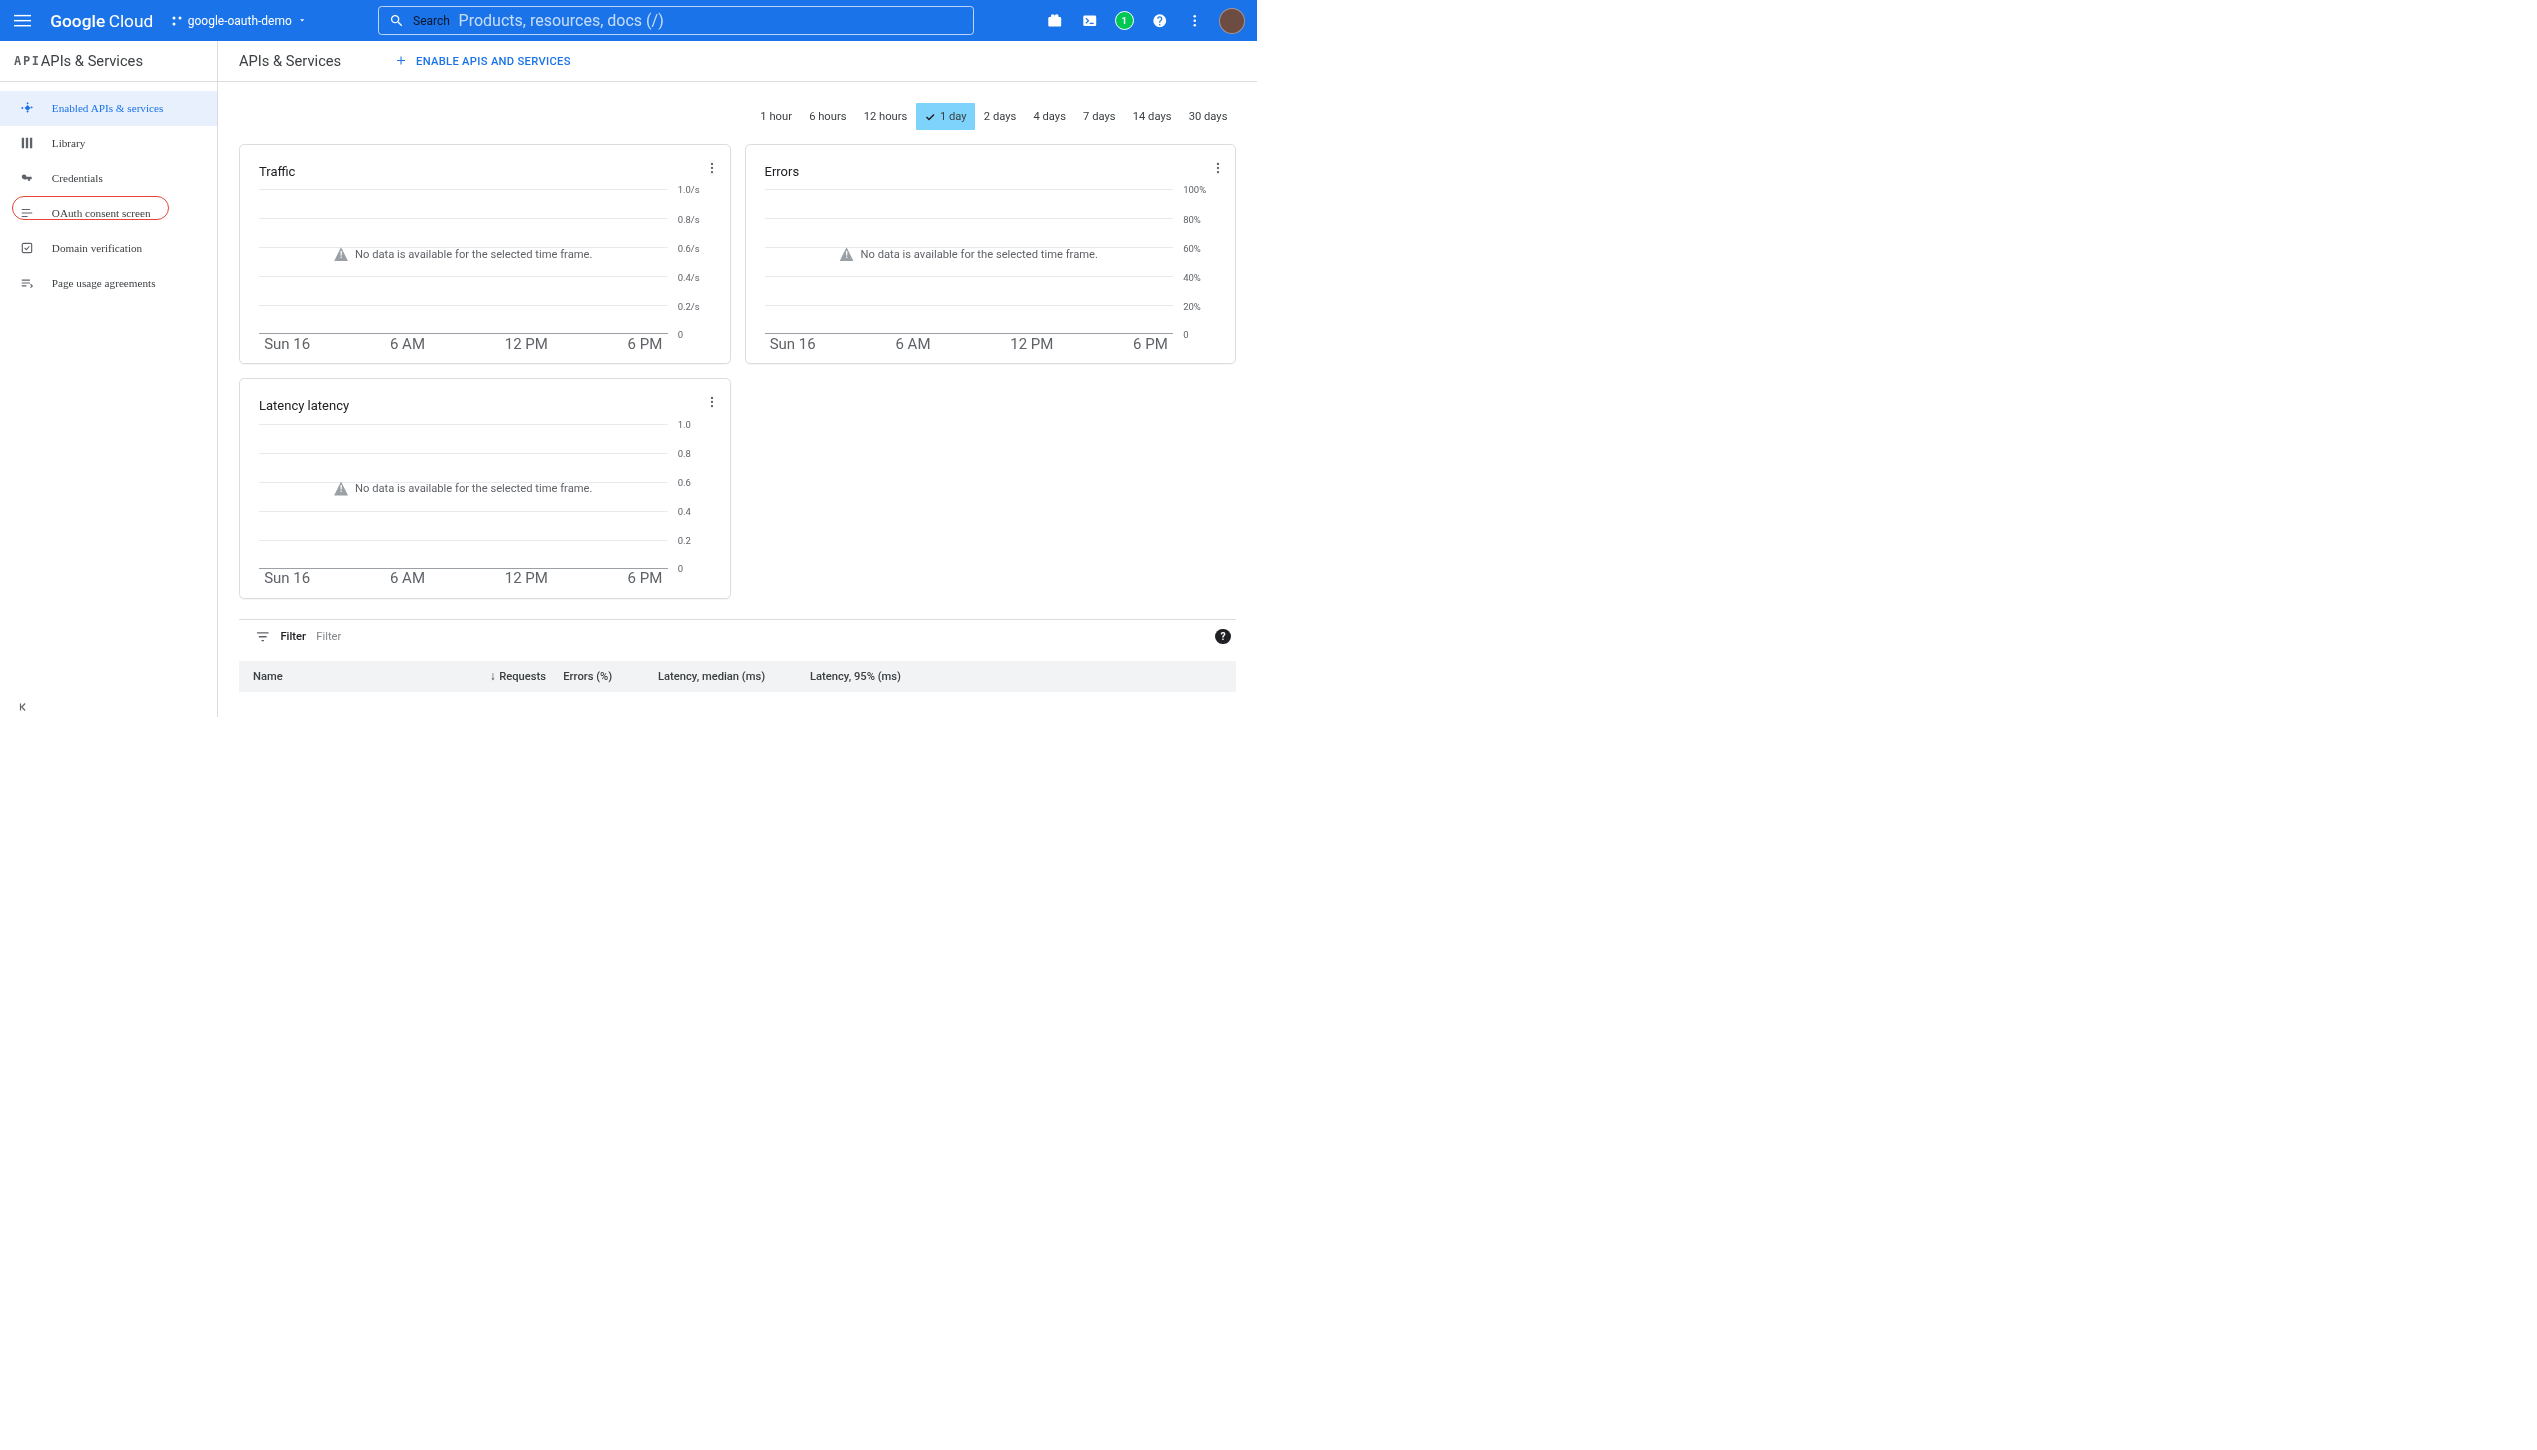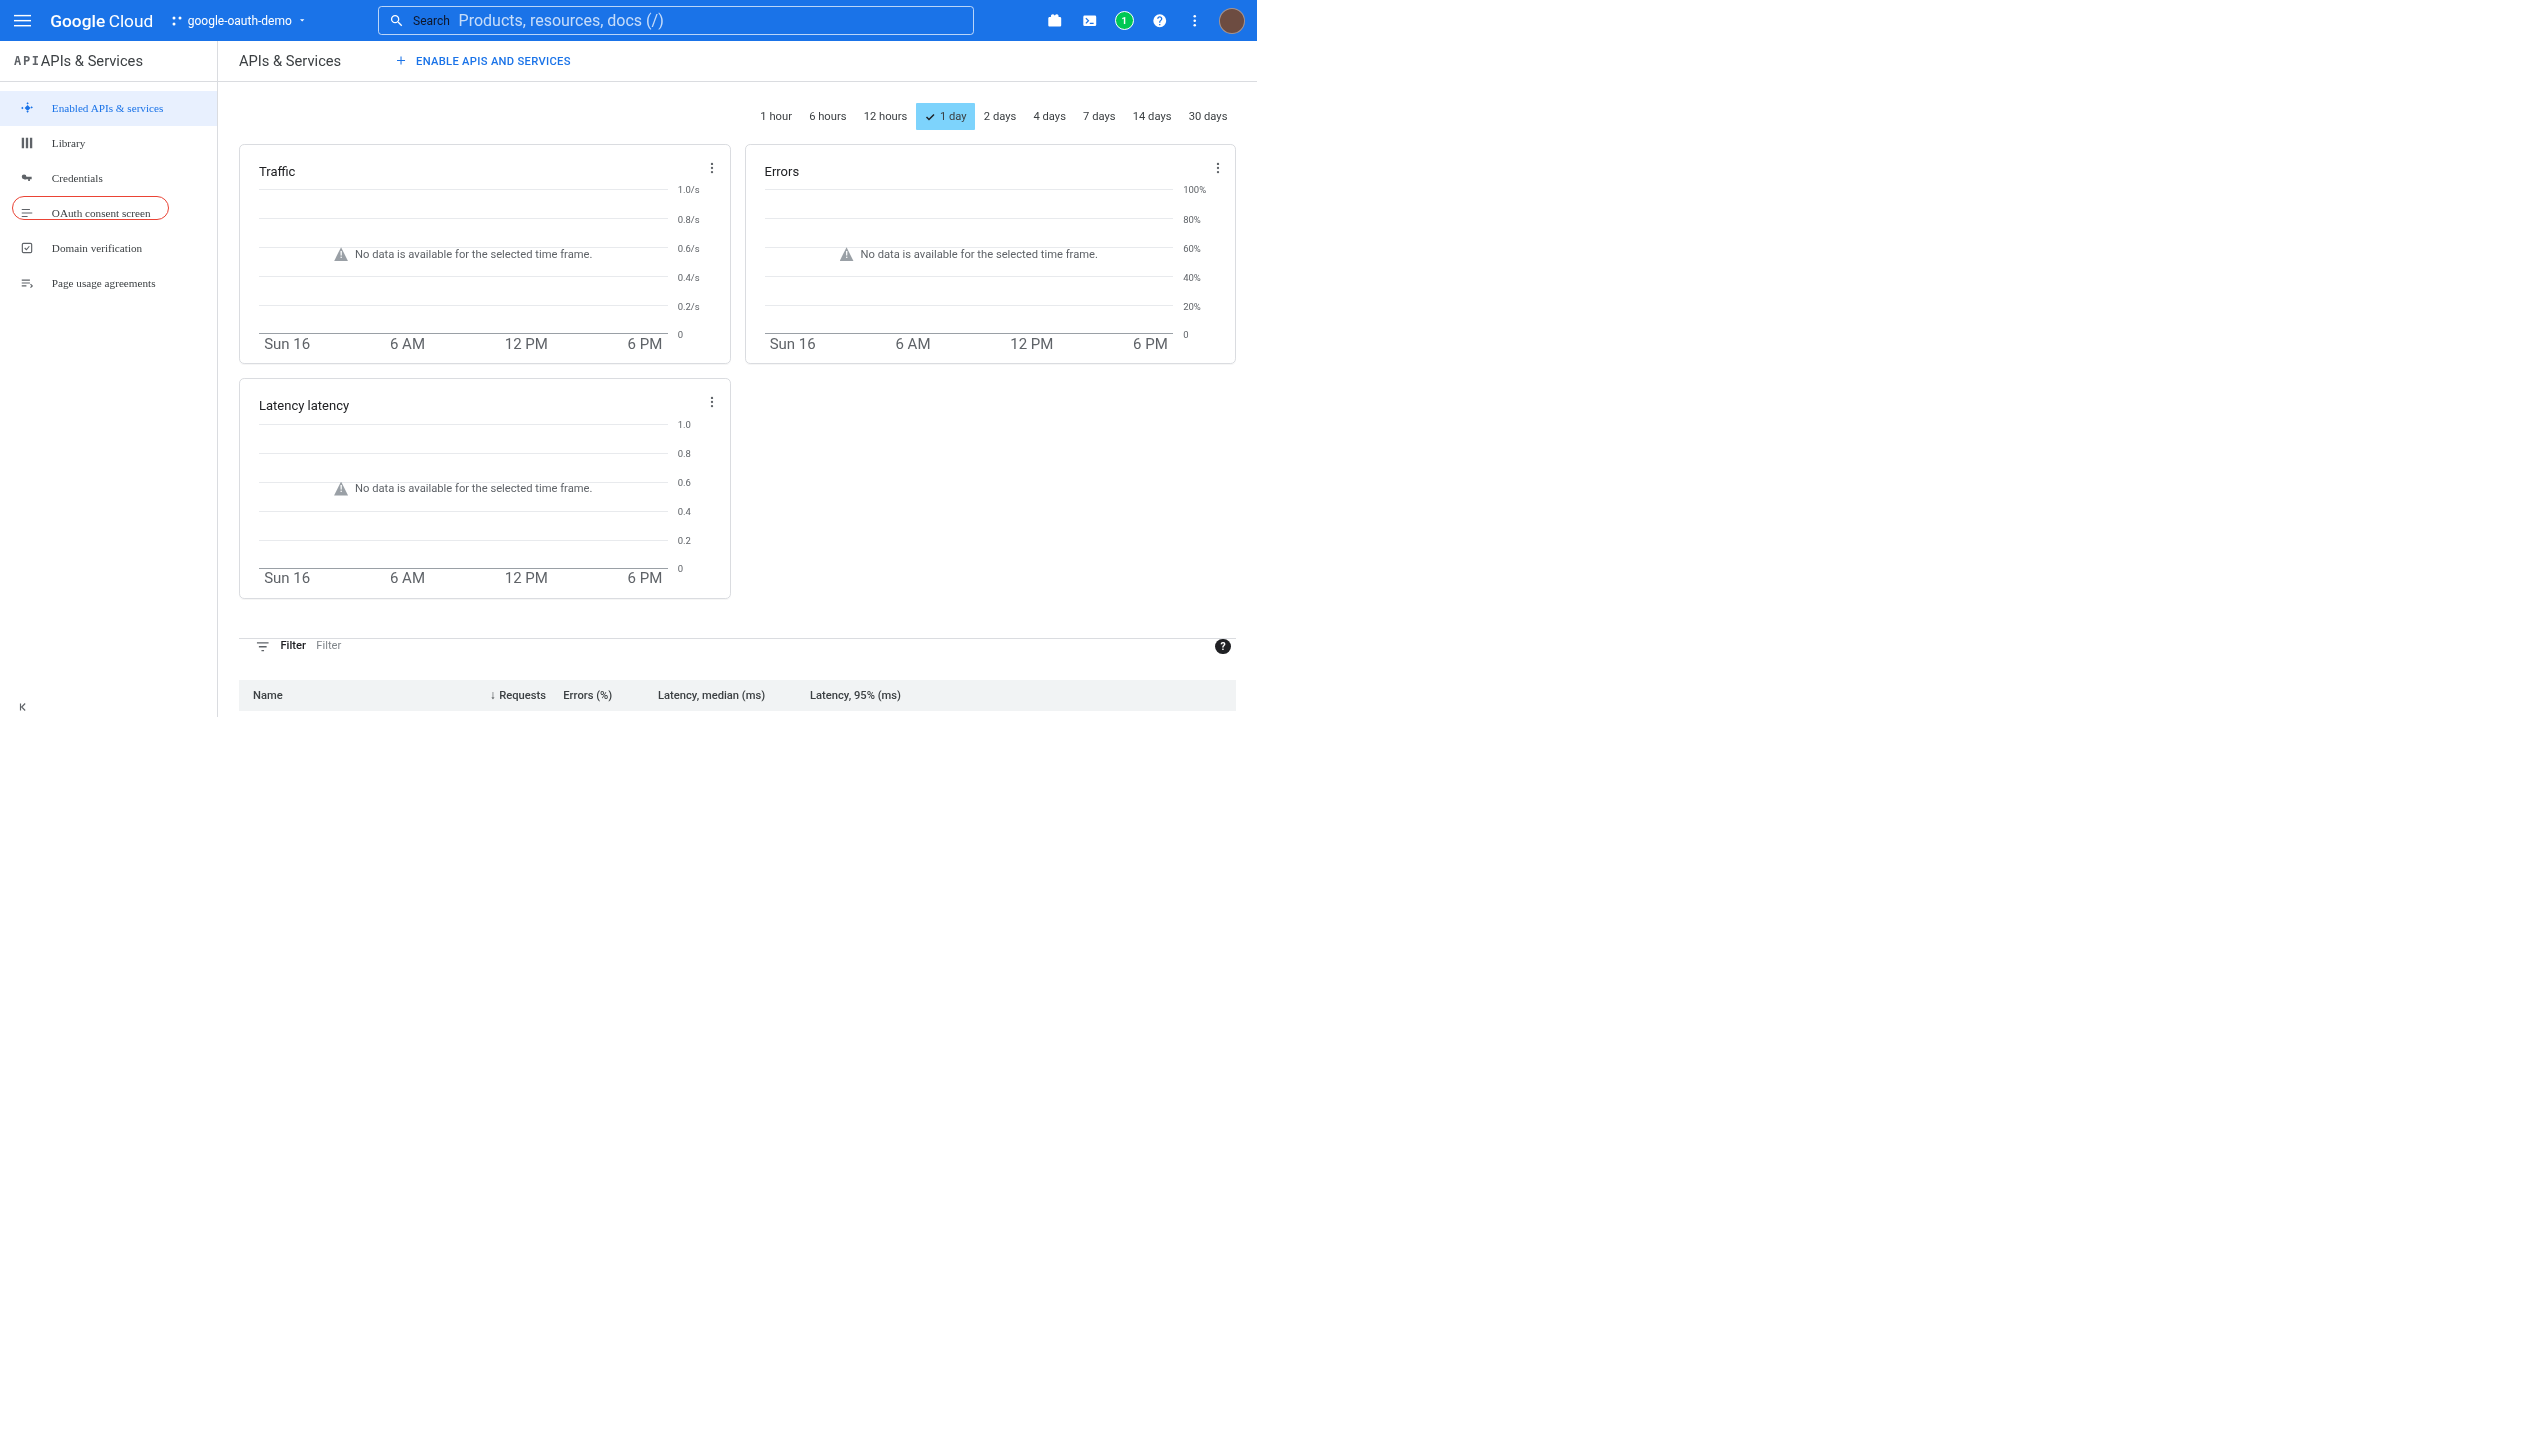--- a/index.html
+++ b/index.html
@@ -59,21 +59,21 @@
   .chart-plot { position: absolute; left: 0; right: 43px; top: 0; bottom: 17.3px; }
   .chart-plot .grid-line { position: absolute; left: 0; right: 0; height: 0.9px; background: #e8eaed; }
   .chart-plot .axis-line { position: absolute; left:0; right:0; bottom:0; height:0.9px; background:#9aa0a6; }
   .y-label { position: absolute; right: 0; width: 38px; text-align: left; padding-left: 5.2px; font-size: 9.5px; color: #5f6368; transform: translateY(-50%); }
   .x-labels { position: absolute; left: 0; right: 43px; bottom: -1.7px; display: flex; justify-content: space-between; font-size: 15px; color: #5f6368; padding: 0 5.2px; text-align: center; }
   .no-data { position: absolute; left: 0; right: 43px; top: 40%; display: flex; align-items: center; justify-content: center; gap: 7px; color: #5f6368; font-size: 11.2px; transform: translateY(-50%); }
   .no-data .warn { width: 14px; height: 14px; background:#9aa0a6; clip-path: polygon(50% 0, 100% 100%, 0 100%); position: relative; }
   .no-data .warn::after { content:'!'; position:absolute; left:0; right:0; text-align:center; top:2.6px; font-size:8.6px; color:#fff; font-weight:700; }
 
   
-  .filter-row { margin-top: 39px; border-top: 0.9px solid #dadce0; display: flex; height: 34px; padding: 0 15.5px; gap: 10.4px; position: relative; }
+  .filter-row { margin-top: 20px; border-top: 0.9px solid #dadce0; display: flex; align-items: center; height: 34px; padding: 0 15.5px; gap: 10.4px; position: relative; }
   .filter-row .flt-icon { color:#5f6368; }
   .filter-row .flt-label { font-weight:500; font-size: 11.2px; }
   .filter-row .flt-ph { color:#80868b; font-size: 11.2px; }
   .filter-row .help-badge { position: absolute; right: 5.2px; width: 15.5px; height: 15.5px; border-radius: 50%; background:#202124; color:#fff; font-size:10.4px; font-weight:700; display:flex; align-items:center; justify-content:center; cursor:pointer; }
 
   .table-head { display: flex; background: #f1f3f4; font-size: 11.2px; font-weight: 500; color: #3c4043; padding: 8.6px 14px; margin-top: 8px; }
   .th { display: flex; align-items: center; gap: 3.5px; }
   .th.name { width: 193px; }
   .th.requests { width: 100px; justify-content:flex-end; }
   .th.errors { width: 112px; }

